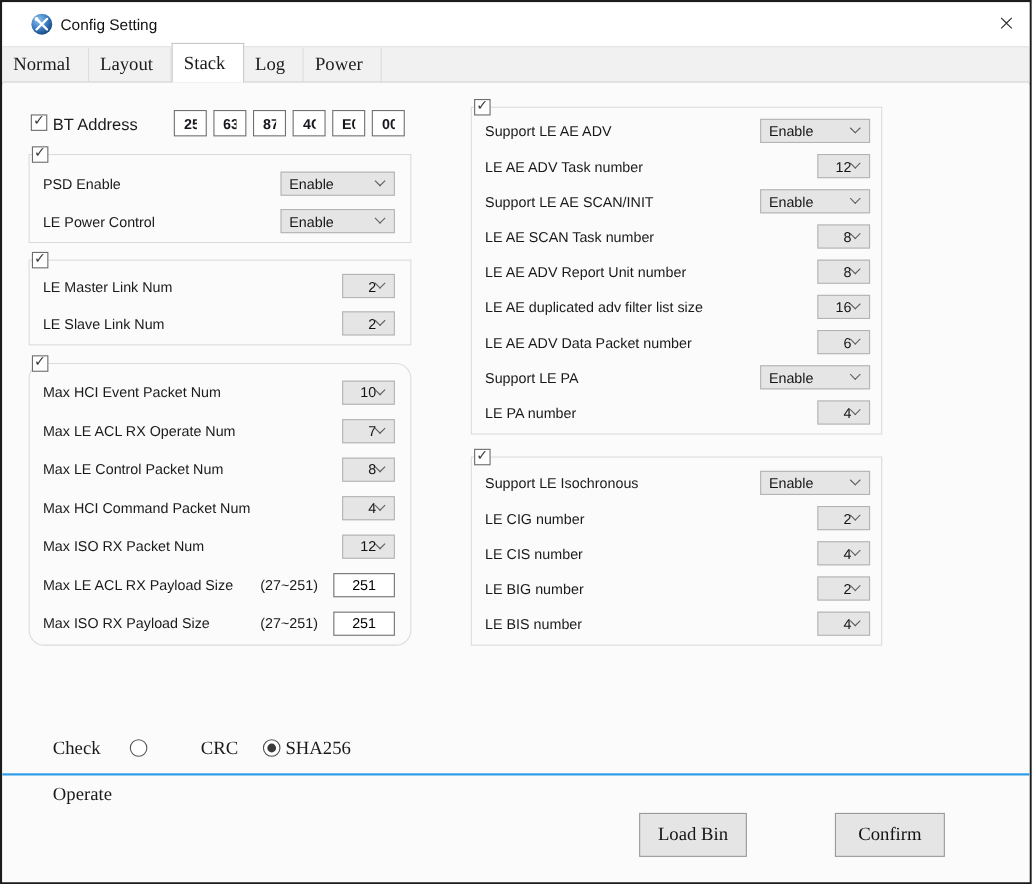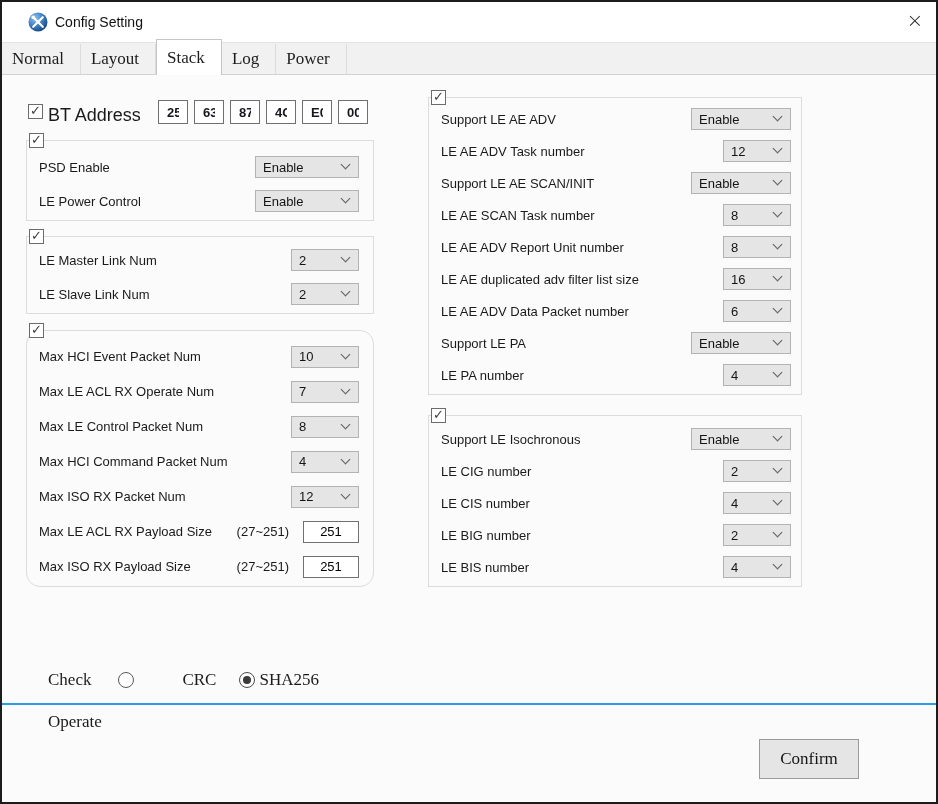--- a/index.html
+++ b/index.html
@@ -33,21 +33,21 @@
     border:1px solid #c6c6c6;border-bottom:none;z-index:2;
   }
   
   .content{position:absolute;left:0;top:75px;right:0;bottom:0;background:#fbfbfb;}
   .col{position:absolute;}
   .col-left{left:24px;top:15px;width:348px;}
   .col-right{left:426px;top:12px;width:374px;}
   
   .bt-row{position:relative;height:25px;margin-top:8px;}
   .bt-row .cb{position:absolute;left:2px;top:4px;}
-  .bt-label{position:absolute;left:22px;top:5px;font-size:18px;color:#1a1a1a;}
+  .bt-label{position:absolute;left:22px;top:5px;font-size:15px;color:#1a1a1a;}
   .bt-bytes{position:absolute;left:132px;top:0;display:flex;gap:6px;}
   .byte{
     width:30px;height:24px;border:1px solid #707070;background:#fff;text-align:center;
     font-family:"Liberation Sans",sans-serif;font-size:13px;font-weight:600;color:#16161d;padding:8px;
   }
   
   .group{position:relative;border:1px solid #dcdcdc;margin-top:15px;background:#fbfbfb;}
   .group .gcb{position:absolute;left:2px;top:-8px;z-index:2;}
   .g1{padding:9px 0 2px 0;}  .g1 .row{height:34px;}
   .g2{padding:6px 0 2px 0;margin-top:15px;} .g2 .row{height:34px;}
@@ -59,21 +59,21 @@
   .col-right .row{padding:0 10px 0 12px;}
   .row-label{font-size:13px;color:#1a1a1a;white-space:nowrap;}
   .row-spacer{flex:1;}
   .row-hint{font-size:13px;color:#1a1a1a;margin-right:14px;white-space:nowrap;}
   
   .dd{
     display:flex;align-items:center;height:22px;background:#e5e5e5;
     border:1px solid #b3b3b3;flex:0 0 auto;cursor:default;
   }
   .dd.wide{width:104px;} .col-right .dd.wide{width:100px;}
-  .dd.narrow{width:68px;}
+  .dd.narrow{width:48px;text-align:right;}
   .dd-val{flex:1;font-size:13px;color:#141414;padding-left:7px;white-space:nowrap;overflow:hidden;}
   .chev{
     width:7px;height:7px;border-right:1.6px solid #5f5f5f;border-bottom:1.6px solid #5f5f5f;
     transform:rotate(45deg);margin:-3px 9px 2px 0;flex:0 0 auto;
   }
   .num-input{
     width:56px;height:22px;border:1px solid #707070;background:#fff;text-align:center;
     font-family:"Liberation Sans",sans-serif;font-size:13px;color:#000000;padding:0;flex:0 0 auto;
   }
   
@@ -380,16 +380,17 @@
         </span>
         <span class="radio-opt opt-sha">
           <span class="radio selected"></span>
           <span class="serif-label">SHA256</span>
         </span>
       </div>
 
     <div class="blue-line" style="background: rgb(45, 156, 232);"></div>
     <span class="operate-label serif-label">Operate</span>
 
+  <div class="pushbtn btn-0">Load Bin</div>
       <div class="pushbtn btn-1">Confirm</div>
     </div>
 
 </div>
 
 </body></html>

